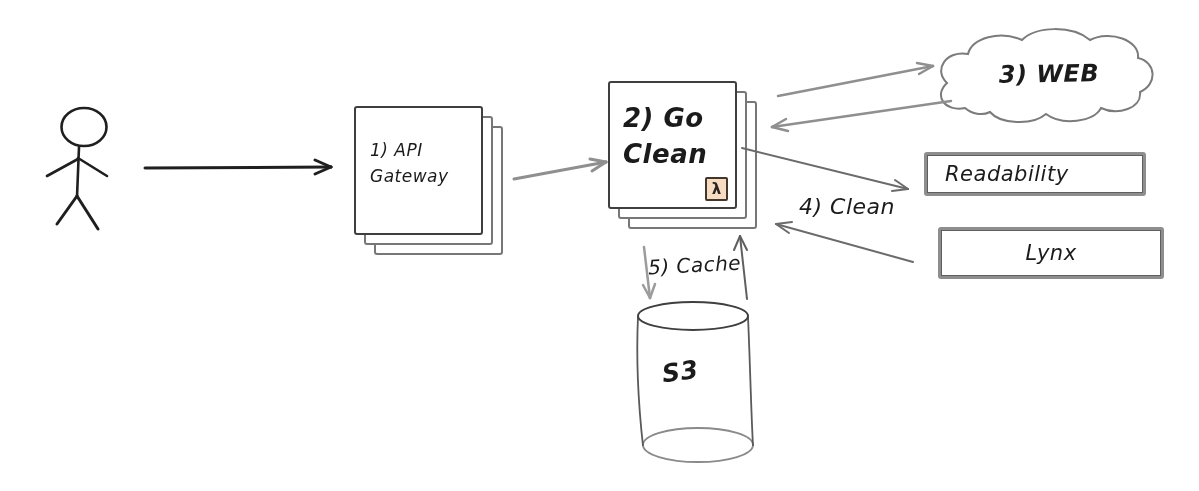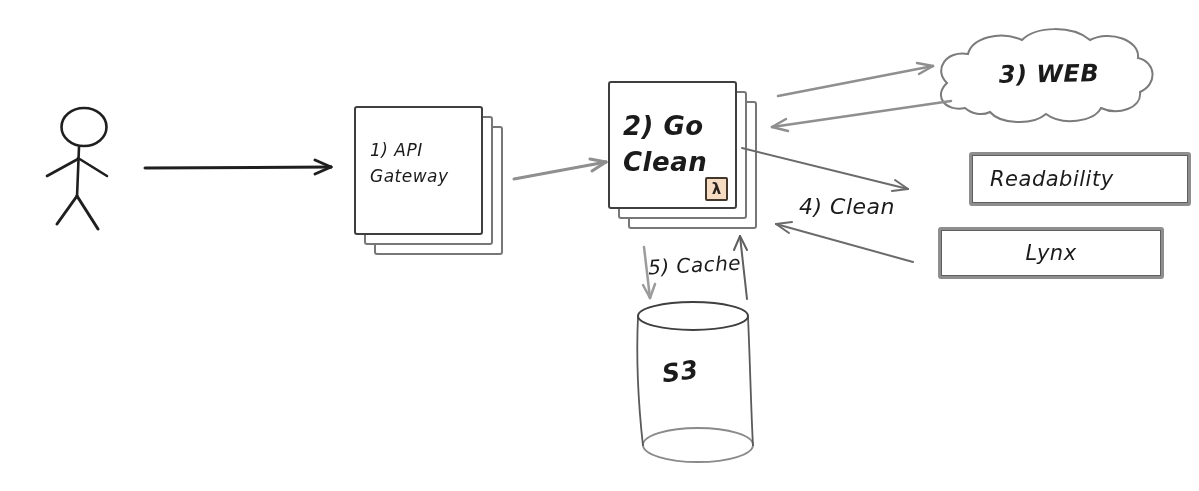--- a/index.html
+++ b/index.html
@@ -48,27 +48,27 @@
     position: absolute;
     z-index: 3;
     font-style: italic;
     color: #1b1b1b;
     white-space: nowrap;
     letter-spacing: 0.5px;
   }
   .lbl .line { display: block; }
 
   .api-label   { left: 370px; top: 137px; font-size: 17px; line-height: 26px; }
-  .lambda-label{ left: 623px; top: 100px; font-size: 26px; line-height: 36px; font-weight: bold; margin-top: 8px; }
+  .lambda-label{ left: 623px; top: 100px; font-size: 26px; line-height: 36px; font-weight: bold; }
   .web-label   { left: 993px; top: 60px;  width: 112px; text-align: center; font-size: 24px; font-weight: bold; transform: rotate(-1deg); }
   .clean-label { left: 799px; top: 194px; font-size: 22px; }
   .cache-label { left: 648px; top: 253px; font-size: 20px; transform: rotate(-3deg); }
   .s3-label    { left: 662px; top: 357px; font-size: 25px; font-weight: bold; transform: rotate(-8deg); }
 
-  .readability-panel { left: 969px; top: 152px; width: 222px; height: 54px; }
+  .readability-panel { left: 924px; top: 152px; width: 222px; height: 44px; }
   .readability-panel .txt { padding-left: 18px; font-size: 21px; }
   .lynx-panel { left: 922px; top: 227px; width: 226px; height: 52px; justify-content: center; margin-left: 16px; }
   .lynx-panel .txt { font-size: 21px; }
   .panel .txt { font-style: italic; color: #1b1b1b; letter-spacing: 0.5px; }
 
   .lambda-badge {
     position: absolute;
     left: 705px; top: 177px;
     width: 23px; height: 24px;
     background: #f5dcc2;

